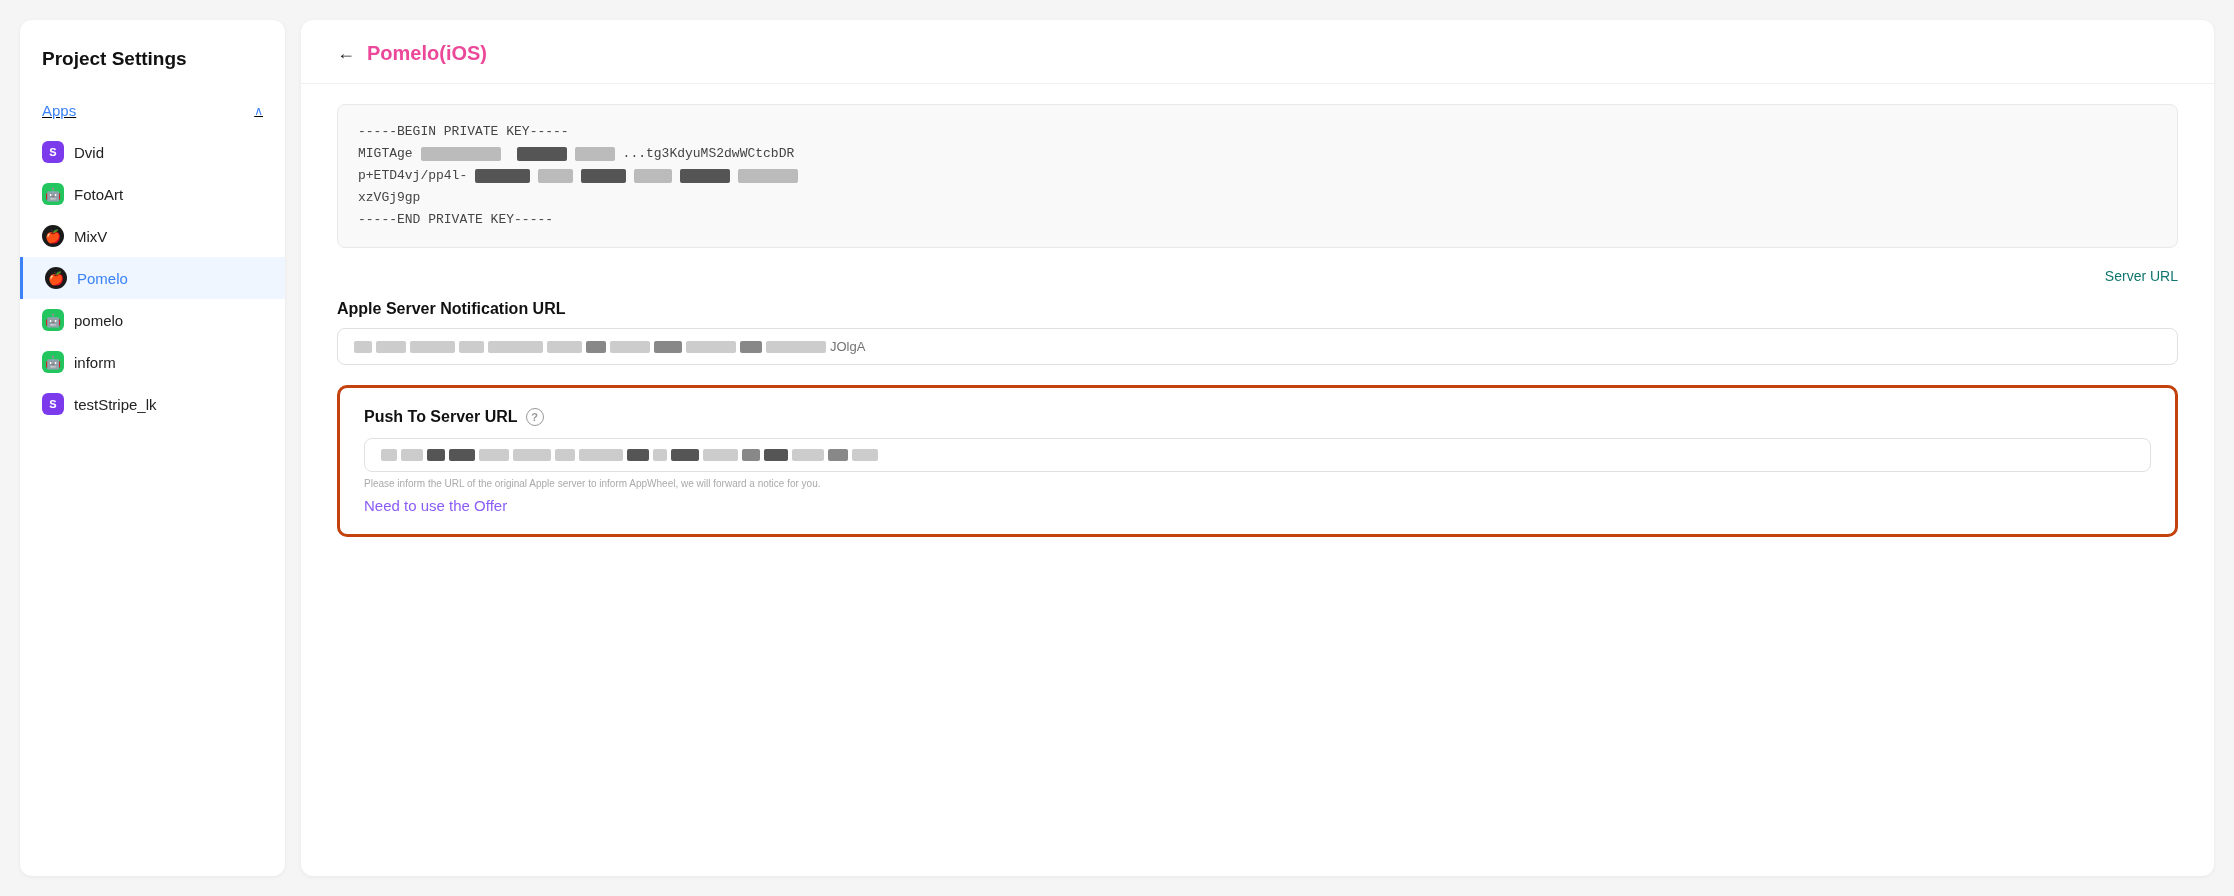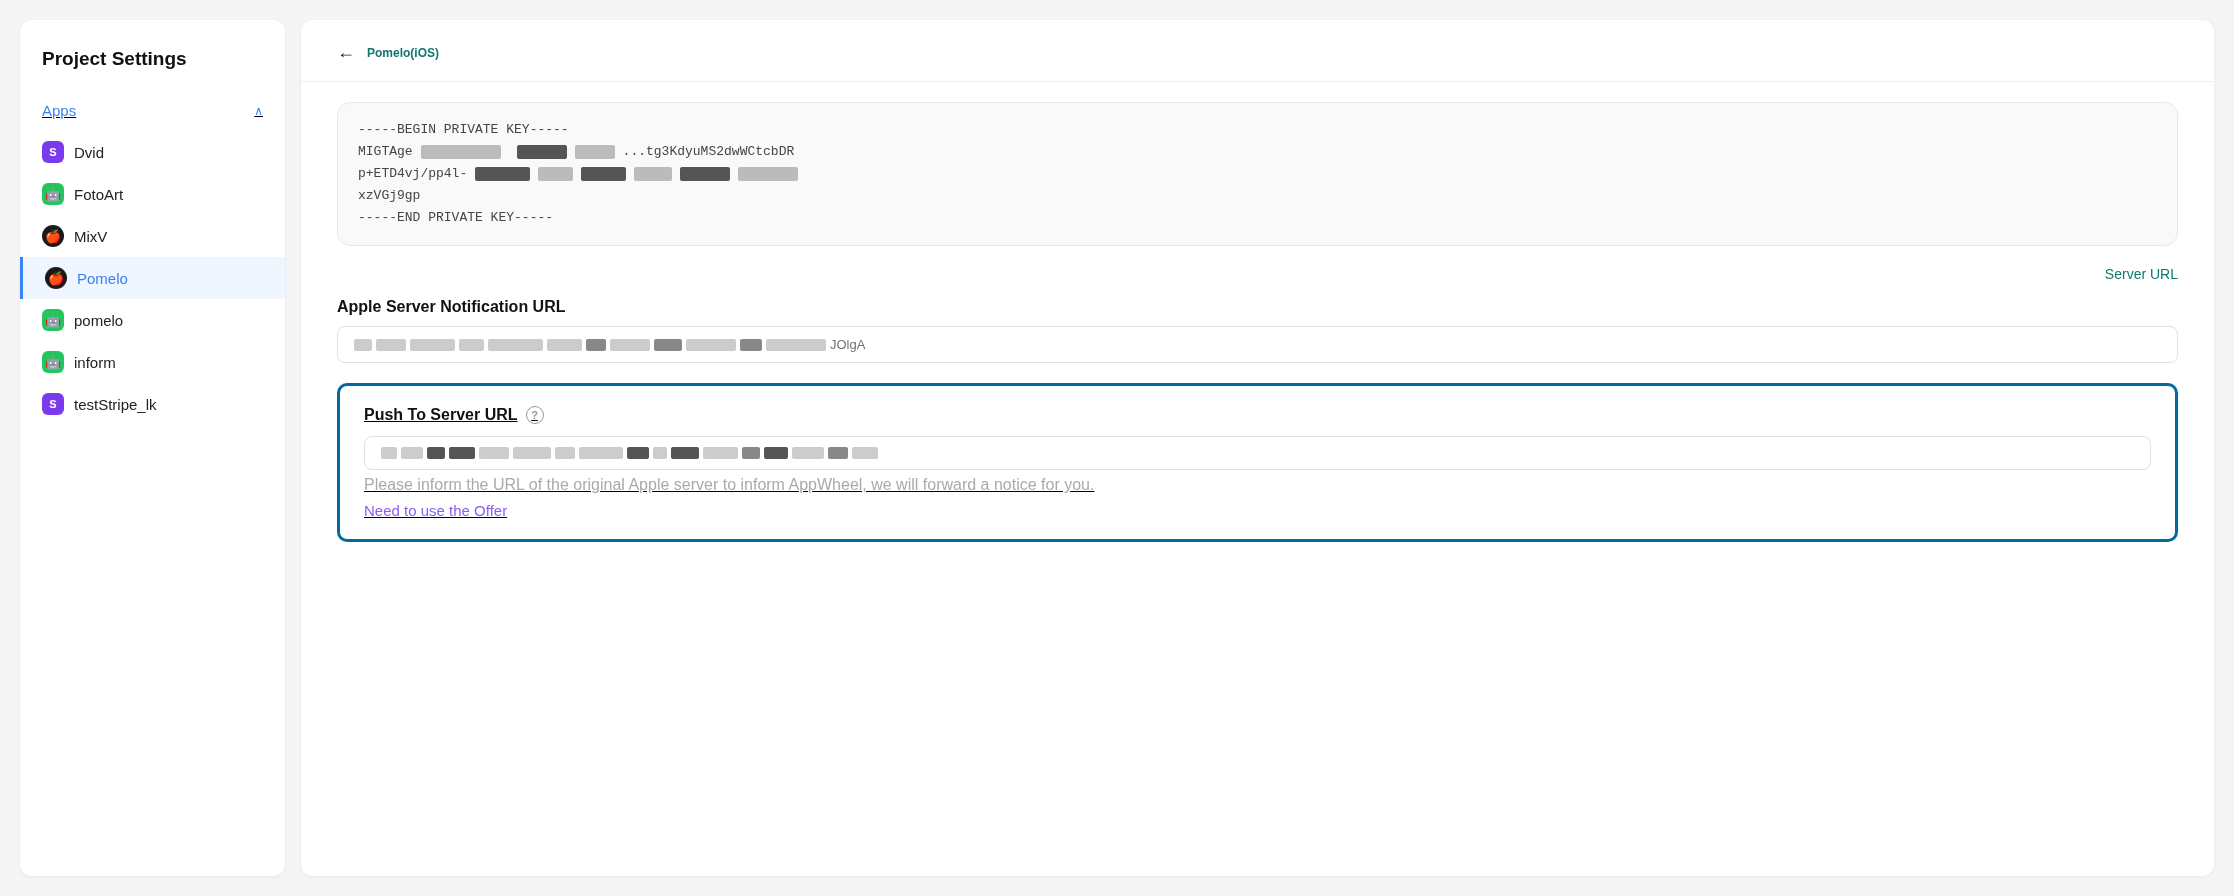--- a/index.html
+++ b/index.html
@@ -99,34 +99,34 @@
       align-items: center;
       gap: 12px;
       border-bottom: 1px solid #f0f0f0;
     }
     .back-arrow {
       font-size: 18px;
       color: #222;
       cursor: pointer;
     }
     .page-title {
-      font-size: 12px;
-      font-weight: 700;
-      color: #0f766e;
+      font-size: 20px;
+      font-weight: 700;
+      color: #ec4899;
     }
 
     .content-area {
       padding: 0 36px 36px 36px;
     }
 
     
     .private-key-block {
       background: #f9f9f9;
       border: 1px solid #e8e8e8;
-      border-radius: 13px;
+      border-radius: 8px;
       padding: 16px 20px;
       font-family: 'Courier New', monospace;
       font-size: 13px;
       color: #444;
       margin: 20px 0;
       line-height: 1.7;
     }
     .key-line {
       display: flex;
       align-items: center;
@@ -177,26 +177,25 @@
     }
     .input-field .masked {
       display: flex;
       gap: 4px;
       align-items: center;
       flex-wrap: wrap;
     }
 
     
     .highlighted-section {
-      border: 3px solid #0369a1;
+      border: 3px solid #c2410c;
       border-radius: 10px;
       padding: 20px 24px;
       margin-top: 20px;
       background: #fff;
-      text-decoration: underline;
     }
     .push-label {
       font-size: 16px;
       font-weight: 700;
       color: #111;
       display: flex;
       align-items: center;
       gap: 8px;
       margin-bottom: 12px;
     }
@@ -207,21 +206,21 @@
       border: 1.5px solid #999;
       display: inline-flex;
       align-items: center;
       justify-content: center;
       font-size: 11px;
       color: #999;
       font-weight: 600;
       cursor: pointer;
     }
     .hint-text {
-      font-size: 16px;
+      font-size: 10px;
       color: #aaa;
       margin-top: 6px;
     }
 
     .server-url-section {
       margin-top: 8px;
     }
 
     
     .rb {

